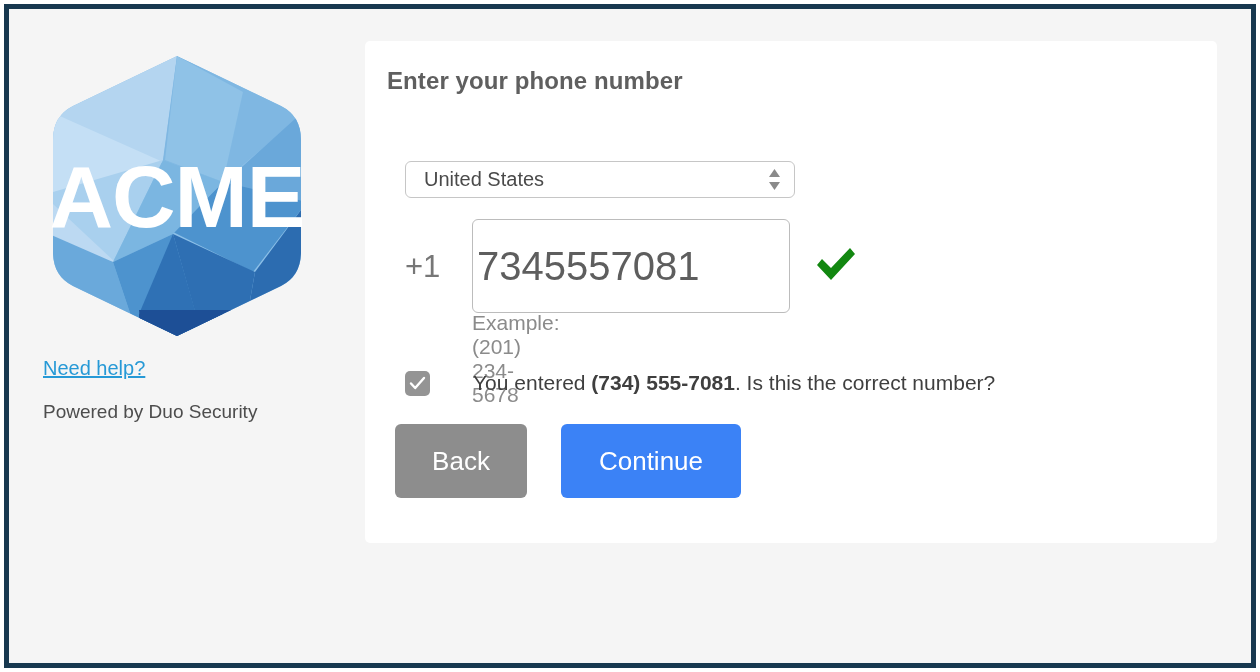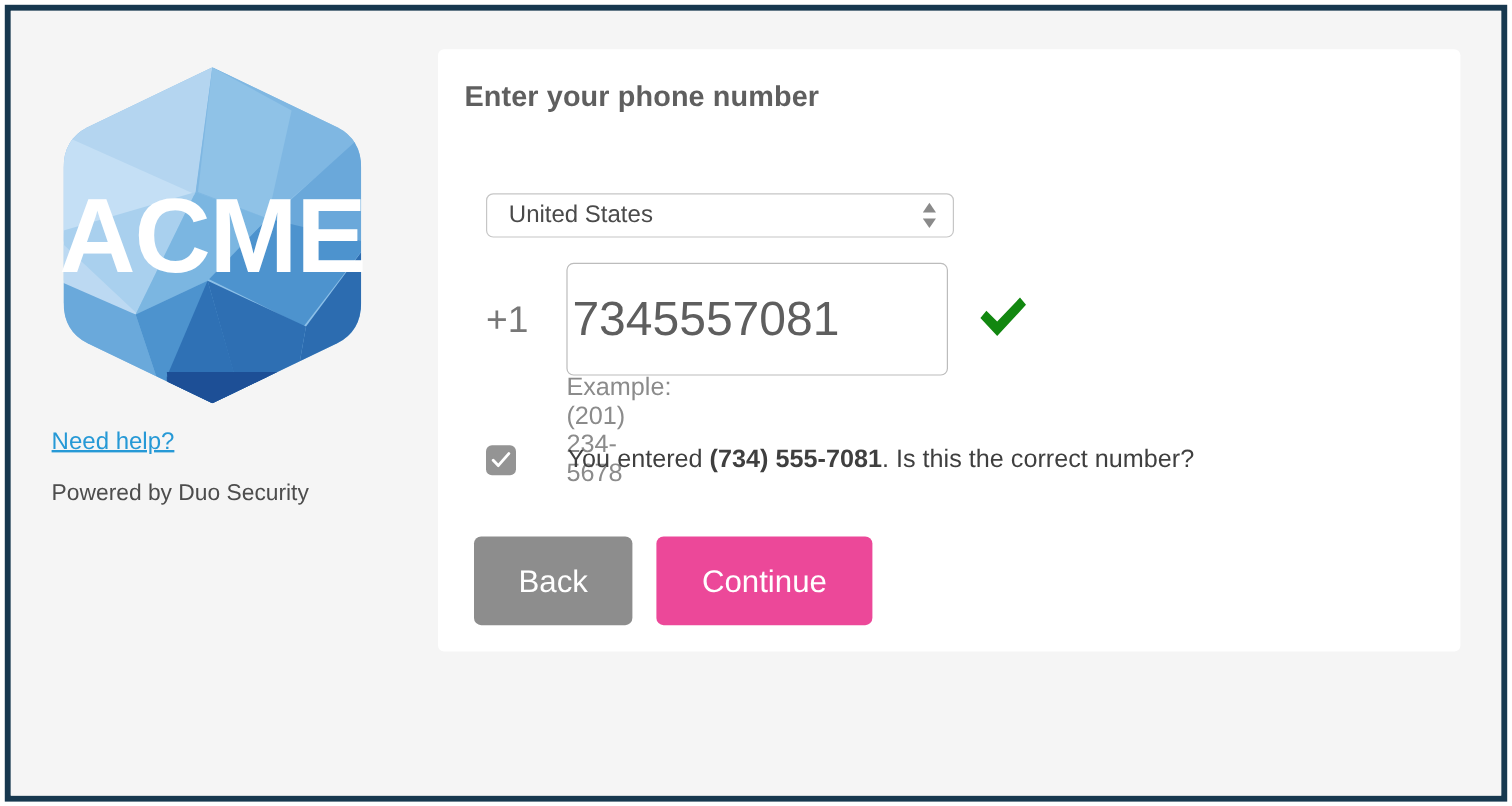--- a/index.html
+++ b/index.html
@@ -206,42 +206,42 @@
     white-space: nowrap;
   }
   #confirm-label b {
     font-weight: bold;
   }
 
   
   #button-row {
     position: absolute;
     left: 30px;
-    top: 406px;
+    top: 383px;
     display: flex;
-    gap: 20px;
+    gap: 34px;
   }
   .btn {
     border: none;
     border-radius: 6px;
     color: #ffffff;
     font-family: "Liberation Sans", sans-serif;
     font-size: 26px;
     cursor: pointer;
     height: 74px;
     padding: 0 26px;
     line-height: 74px;
     text-align: center;
   }
   #back-button {
     background: #8d8d8d;
     min-width: 132px;
   }
   #continue-button {
-    background: #ec4899;
+    background: #3b82f6;
     min-width: 180px;
   }
 </style>
 </head>
 <body>
 
 <div id="browser-frame">
   <div id="page-body">
 
     <div id="brand-column">

